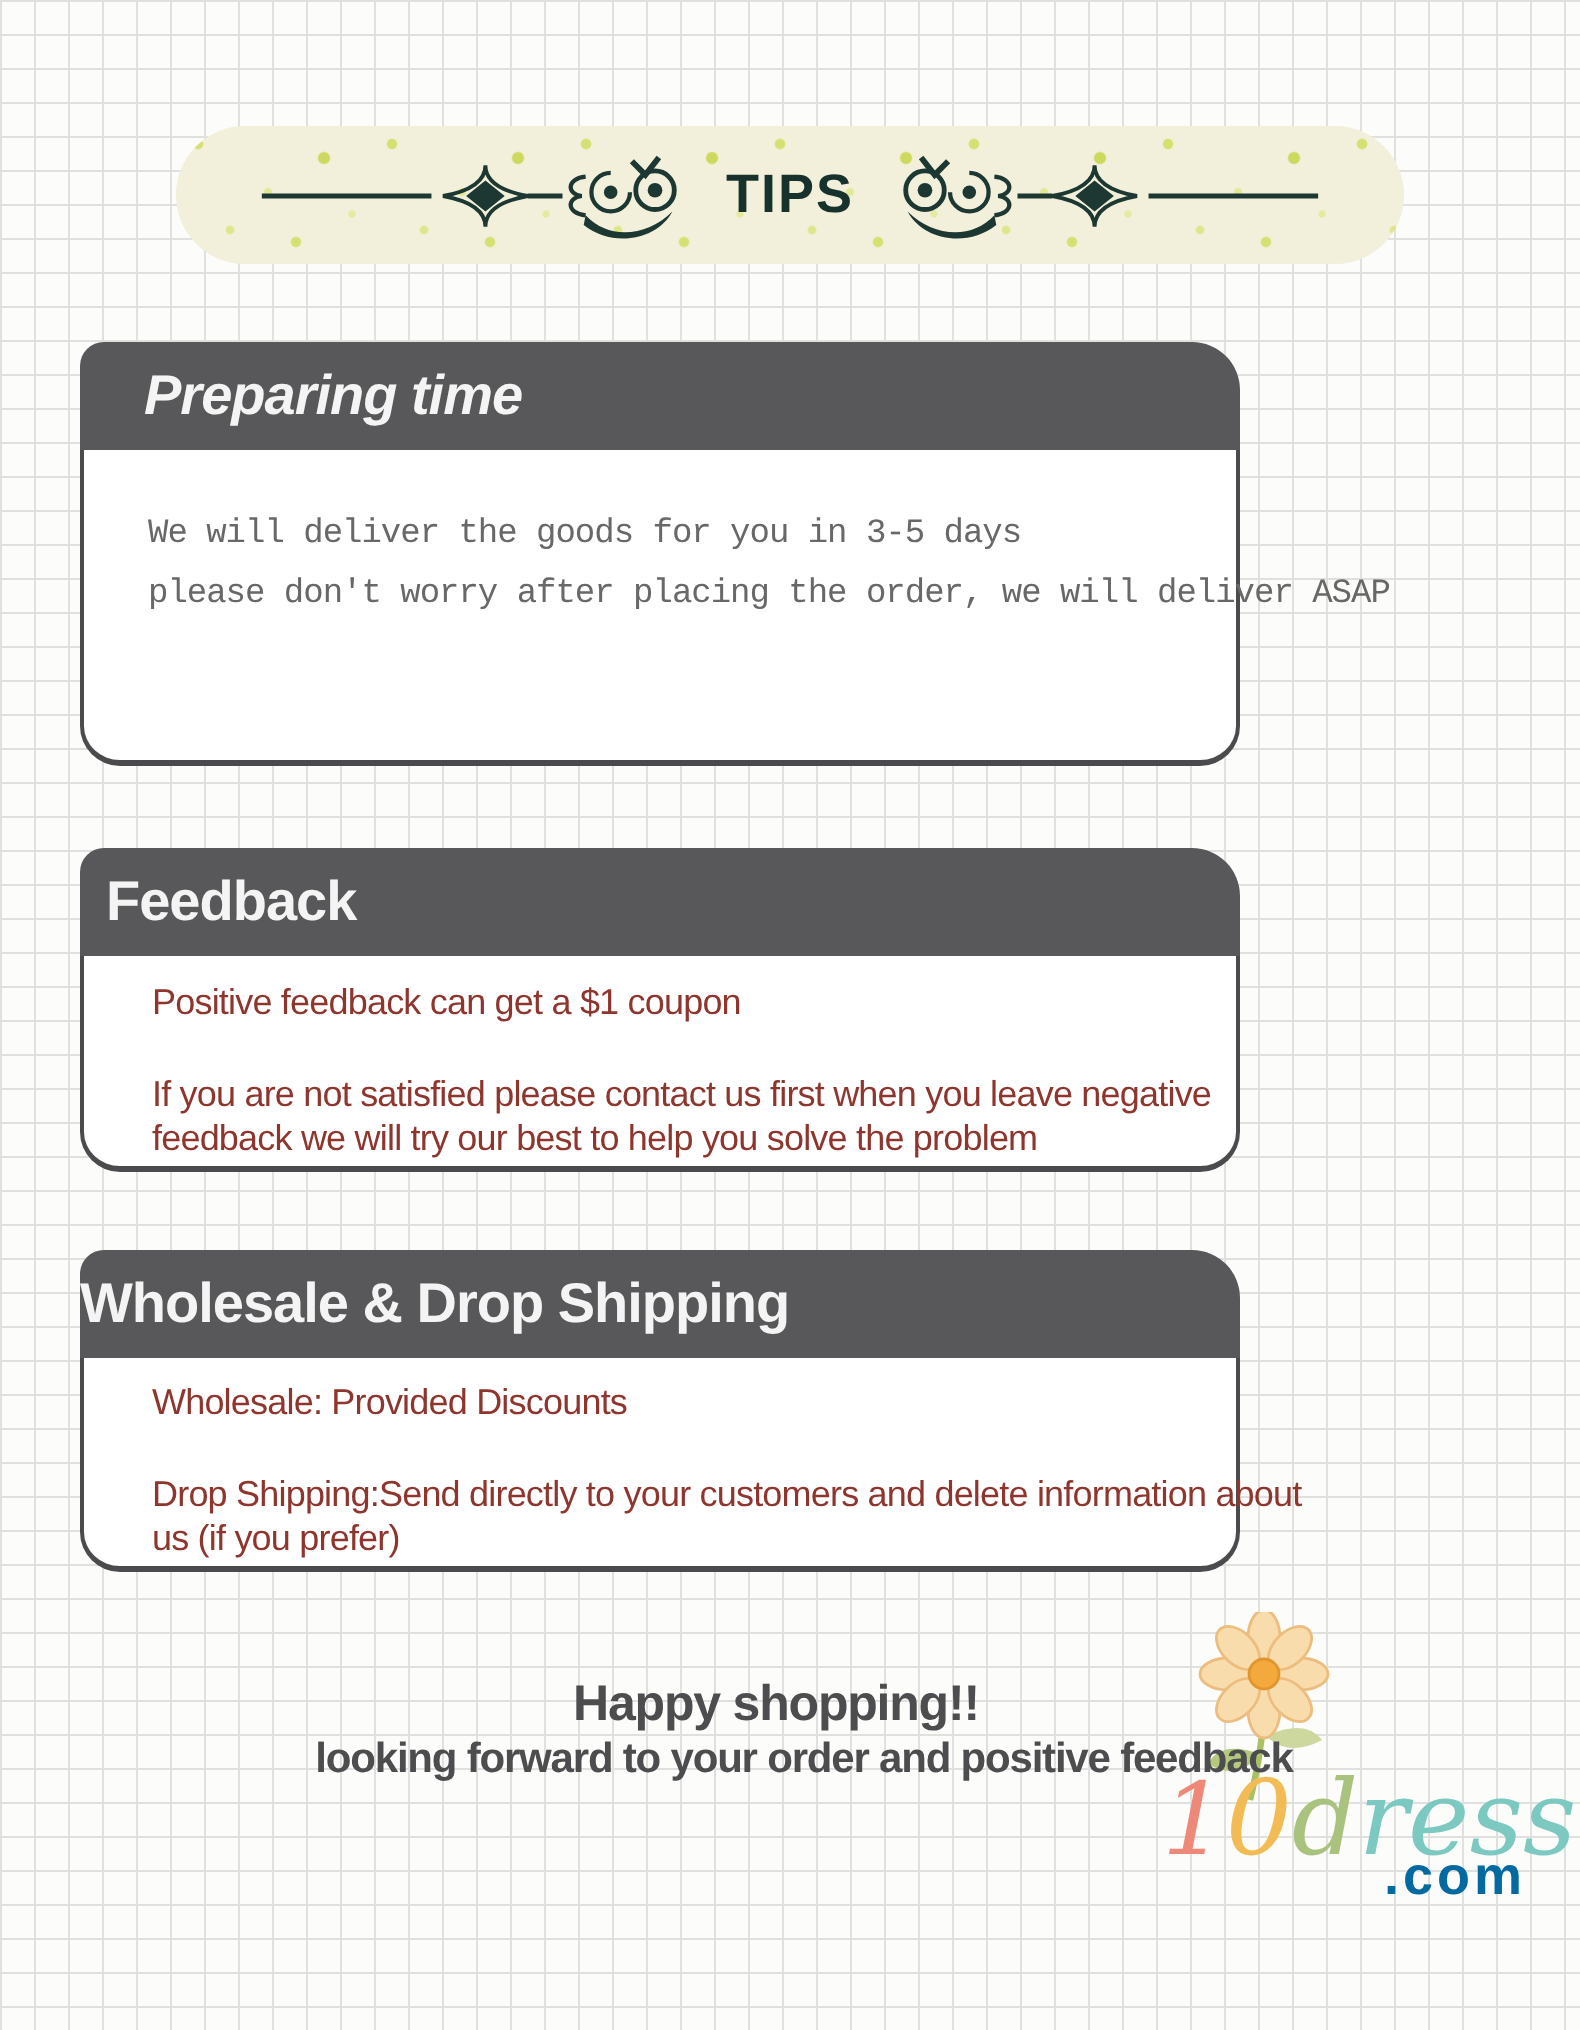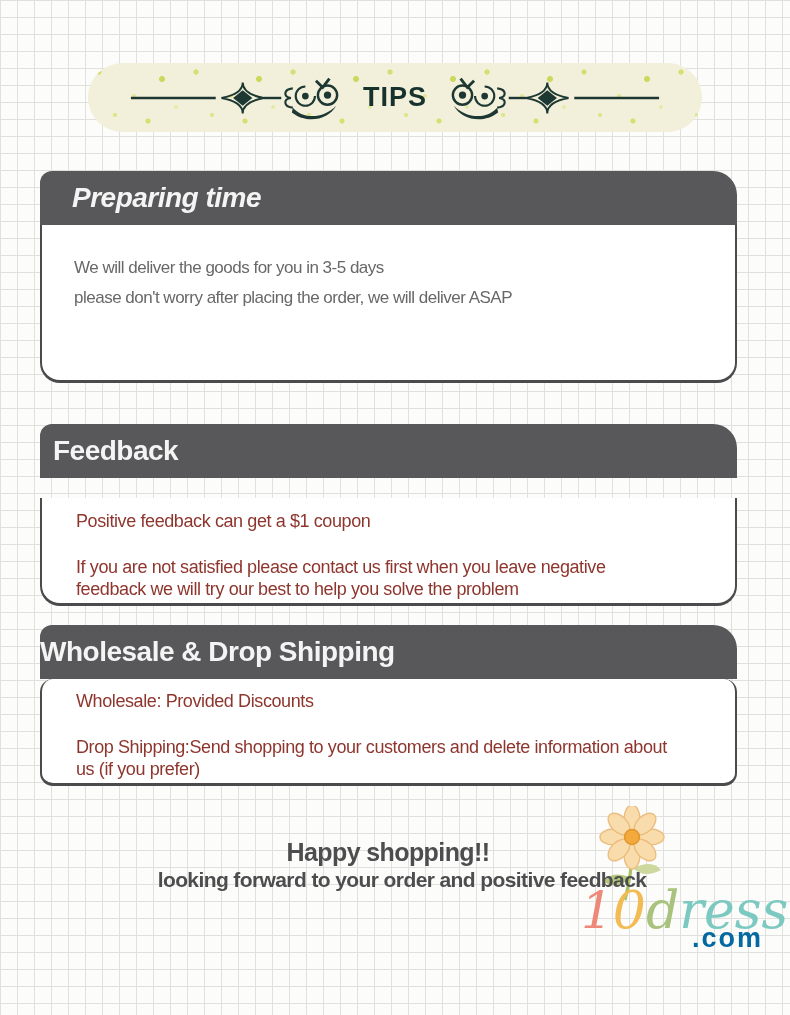--- a/index.html
+++ b/index.html
@@ -32,48 +32,48 @@
     display:flex;align-items:center;justify-content:center;
   }
   .tips-title{
     font-size:27px;font-weight:bold;letter-spacing:1px;
     color:#17312d;margin:0 22px;line-height:69px;
   }
   .flourish{width:212px;height:60px;flex:0 0 auto;}
   .flourish.right{transform:scaleX(-1);}
 
   
-  .card{position:absolute;left:40px;width:697px;}
+  .card{position:absolute;left:40px;width:580px;}
   .card-header{
     height:54px;background:#58585a;
     border-radius:12px 24px 0 0;
     display:flex;align-items:center;
   }
   .card-title{color:#f4f4f4;font-weight:bold;font-size:28px;letter-spacing:-0.5px;}
   .card-body{
     background:#ffffff;
     border:2px solid #4b4b4d;border-top:none;border-bottom-width:3px;
     border-radius:0 0 20px 20px;
     box-sizing:border-box;
   }
   .card.preparing{top:171px;}
   .card.preparing .card-title{font-style:italic;padding-left:32px;}
   .card.preparing .card-body{height:158px;padding:28px 20px 0 32px;}
   .mono-line{
-    font-family:Liberation Sans, sans-serif;
+    font-family:Liberation Mono, monospace;
     font-size:17px;letter-spacing:-0.5px;
     color:#686868;line-height:30px;white-space:nowrap;
   }
 
   .card.feedback{top:424px;}
   .card.feedback .card-title{padding-left:13px;}
-  .card.feedback .card-body{height:108px;padding:12px 20px 0 34px;margin-top:20px;}
+  .card.feedback .card-body{height:108px;padding:12px 20px 0 34px;}
   .card.wholesale{top:625px;}
   .card.wholesale .card-title{}
-  .card.wholesale .card-body{height:107px;padding:11px 20px 0 34px;border-radius:13px;}
+  .card.wholesale .card-body{height:107px;padding:11px 20px 0 34px;}
   .red-line{
     color:#8e362e;font-size:18px;letter-spacing:-0.4px;
     line-height:22px;white-space:nowrap;
   }
   .para-gap{height:24px;}
 
   
   .footer-message{
     position:absolute;left:0;top:839px;width:776px;
     text-align:center;z-index:3;
@@ -157,21 +157,21 @@
     </div>
   </div>
 
   <div class="card wholesale">
     <div class="card-header">
       <span class="card-title">Wholesale &amp; Drop Shipping</span>
     </div>
     <div class="card-body">
       <div class="red-line">Wholesale: Provided Discounts</div>
       <div class="para-gap"></div>
-      <div class="red-line">Drop Shipping:Send shopping to your customers and delete information about</div>
+      <div class="red-line">Drop Shipping:Send directly to your customers and delete information about</div>
       <div class="red-line">us (if you prefer)</div>
     </div>
   </div>
 
   <svg class="flower" width="72" height="100" viewBox="0 0 72 100">
     <path d="M36,44 C36,62 33,78 29,94" stroke="#a9c162" stroke-width="3.2" fill="none"></path>
     <path d="M37,62 q20,-9 28,2 q-17,9 -28,-2 Z" fill="#ccd89e"></path>
     <path d="M34,71 q-20,-7 -26,5 q15,9 26,-5 Z" fill="#b4c97e"></path>
     <g stroke="#ecbd7e" stroke-width="1.4" fill="#f9dcab">
       <ellipse cx="36" cy="13" rx="8" ry="14"></ellipse>

